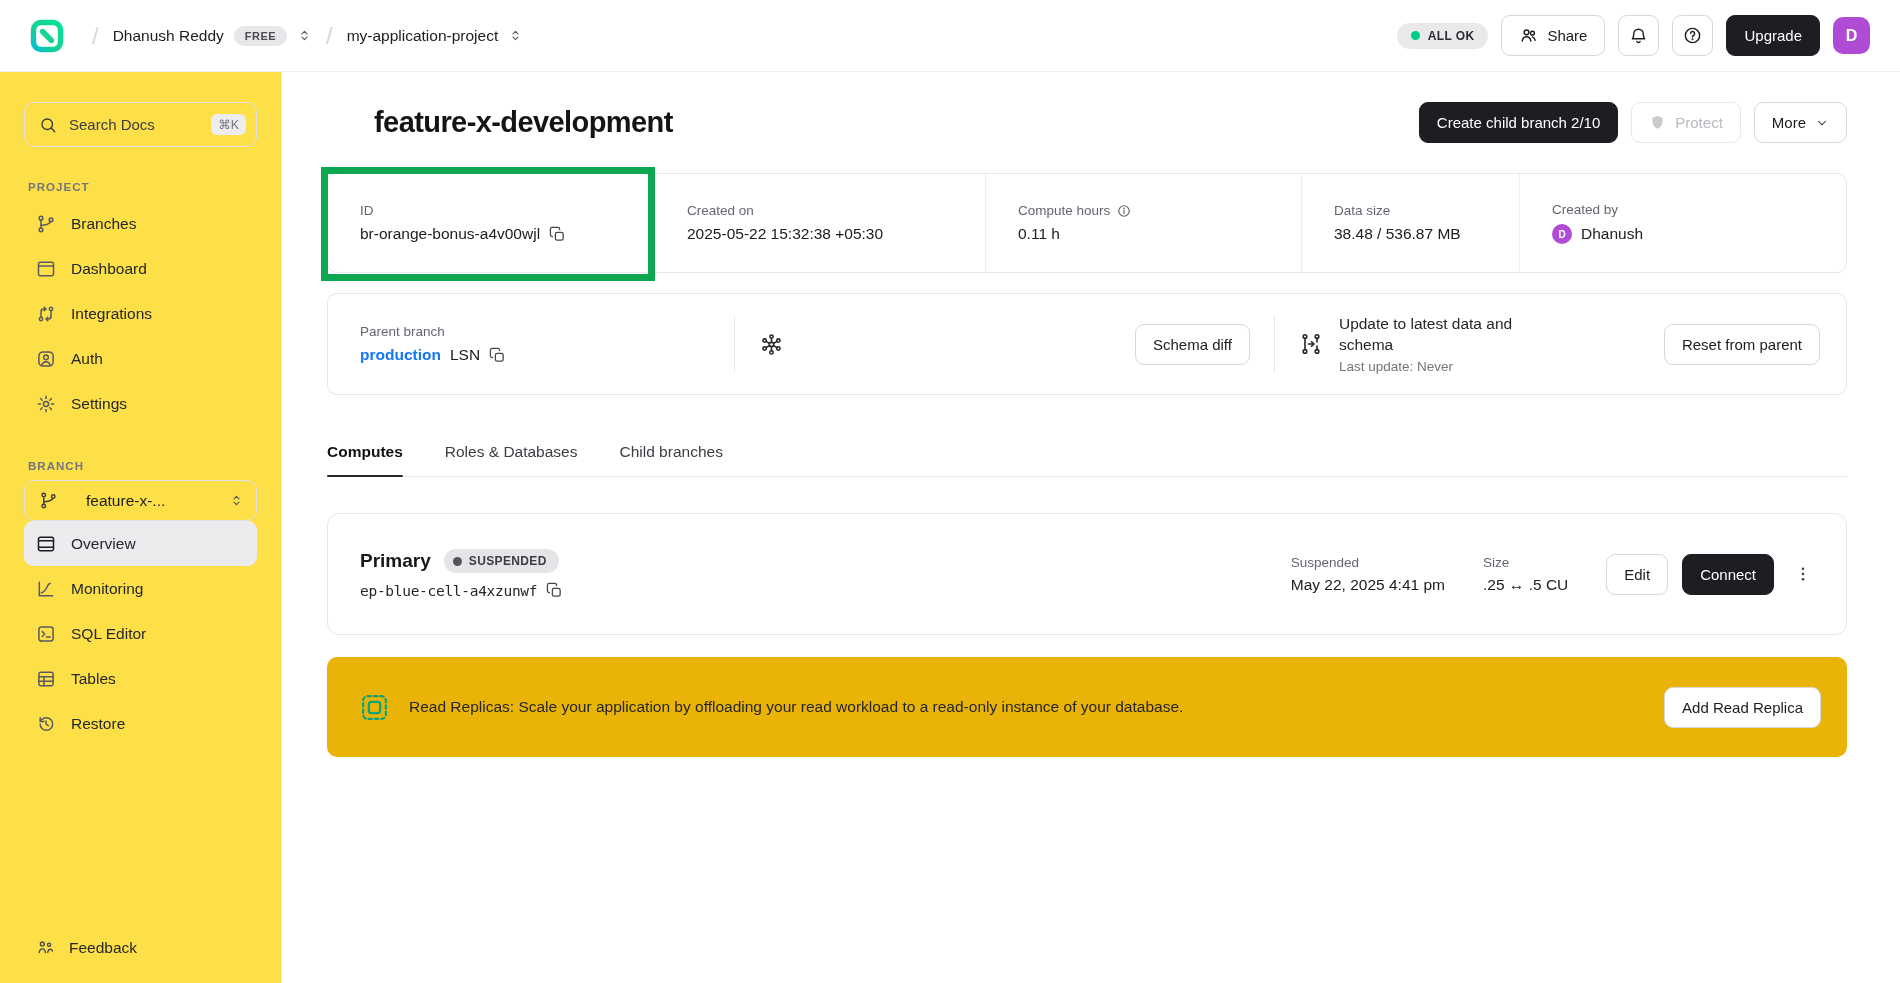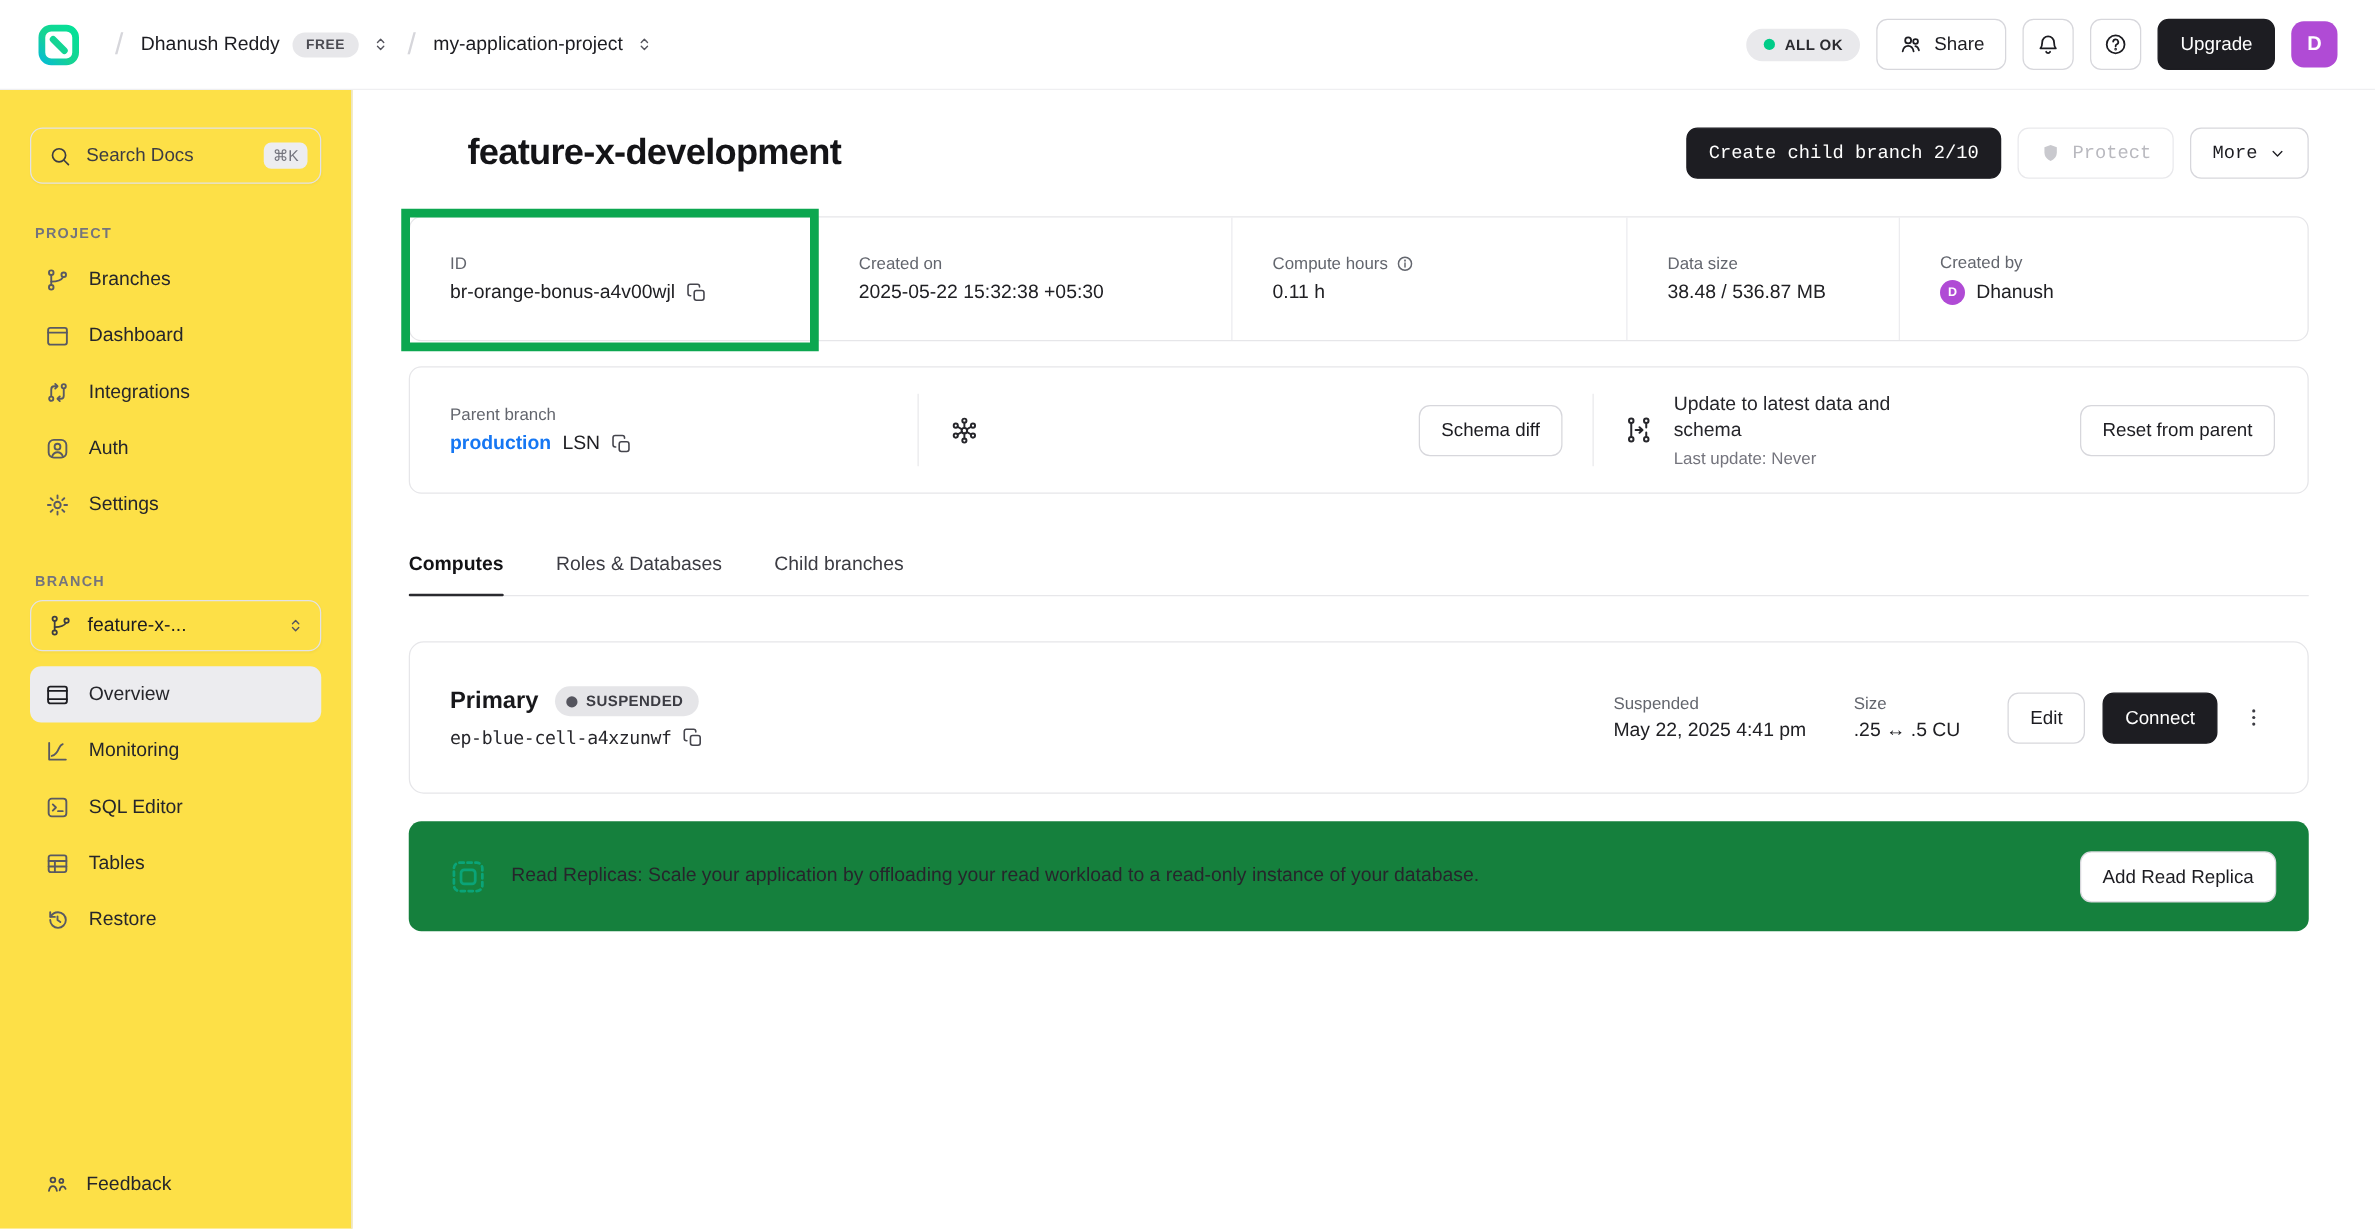--- a/index.html
+++ b/index.html
@@ -33,29 +33,29 @@
 
   
   .searchbox { display:flex; align-items:center; gap:12px; height:45px; border:1px solid #e2e2e6; border-radius:10px; padding:0 10px 0 14px; cursor:pointer; box-shadow:0 1px 2px rgba(0,0,0,.03); color:#3c3c43; }
   .searchbox .label { font-size:15px; font-weight:500; flex:1; }
   .kbd { background:#ededf0; border-radius:6px; padding:3px 7px; font-size:12.5px; color:#74747d; }
   .side-section { margin:34px 0 8px 4px; font-size:11.5px; font-weight:700; letter-spacing:.09em; color:#74747d; }
   .side-item { display:flex; align-items:center; gap:15px; height:45px; padding:0 12px; border-radius:9px; font-size:15.5px; color:#26262b; cursor:pointer; }
   .side-item .icn { color:#595962; }
   .side-item.active { background:#ececef; font-weight:500; }
   .side-item.active .icn { color:#1c1c21; }
-  .branch-select { display:flex; align-items:center; gap:12px; height:41px; border:1px solid #e2e2e6; border-radius:10px; padding:0 12px 0 14px; margin-bottom:12px; cursor:pointer; box-shadow:0 1px 2px rgba(0,0,0,.03); }
+  .branch-select { display:flex; align-items:center; gap:28px; height:41px; border:1px solid #e2e2e6; border-radius:10px; padding:0 12px 0 14px; cursor:pointer; box-shadow:0 1px 2px rgba(0,0,0,.03); }
   .branch-select .label { flex:1; font-size:15.5px; font-weight:500; color:#1c1c21; }
   .feedback { position:absolute; bottom:26px; left:36px; display:flex; align-items:center; gap:14px; font-size:15.5px; color:#26262b; cursor:pointer; }
   .feedback .icn { color:#4a4a52; }
 
   
   .page-head { display:flex; align-items:center; justify-content:space-between; margin-bottom:30px;margin-left:47px; }
   .page-title { font-size:29px; font-weight:700; letter-spacing:-.02em; color:#141417; }
-  .page-actions { display:flex; align-items:center; gap:13px;font-family:Liberation Mono, monospace; }
+  .page-actions { display:flex; align-items:center; gap:13px; }
   .btn-disabled { color:#b9b9bf; border-color:#e9e9ec; cursor:default; }
   .btn-disabled .icn { color:#c7c7cd; }
 
   
   .card { border:1px solid #e6e6e9; border-radius:10px; background:#fff; }
   .info-card { display:flex; height:100px; position:relative; margin-bottom:20px; }
   .info-cell { display:flex; flex-direction:column; justify-content:center; padding-left:32px; flex-shrink:0; }
   .info-cell + .info-cell { border-left:1px solid #ececef; }
   .cell-label { font-size:13.5px; color:#63666e; margin-bottom:7px; display:flex; align-items:center; gap:7px; }
   .cell-value { font-size:15.5px; color:#202024; display:flex; align-items:center; gap:9px; }
@@ -88,21 +88,21 @@
   .compute-name { font-size:19px; font-weight:700; color:#18181b; }
   .badge { display:flex; align-items:center; gap:7px; background:#e5e5e8; border-radius:999px; padding:5px 12px 5px 9px; font-size:12px; font-weight:700; letter-spacing:.03em; color:#3c3c43; }
   .badge .dot { background:#55555e; }
   .endpoint { display:flex; align-items:center; gap:9px; font-family:"DejaVu Sans Mono", monospace; font-size:14.5px; color:#26262b; letter-spacing:-.02em; }
   .compute-right { margin-left:auto; display:flex; align-items:center; gap:38px; }
   .stat .cell-label { margin-bottom:6px; }
   .compute-btns { display:flex; align-items:center; gap:14px; }
   .kebab { width:30px; height:41px; display:flex; align-items:center; justify-content:center; color:#3c3c43; cursor:pointer; }
 
   
-  .banner { display:flex; align-items:center; gap:19px; background:#15803d; border-radius:10px; height:88px; padding:0 26px 0 32px; }
+  .banner { display:flex; align-items:center; gap:19px; background:#eab308; border-radius:10px; height:100px; padding:0 26px 0 32px; }
   .banner .chip { color:#0AA478; flex-shrink:0; }
   .banner-text { flex:1; font-size:15.5px; color:#26262b; }
 </style>
 </head>
 <body>
 
 <div class="header">
   <span class="logo">
     <svg viewBox="0 0 34 34">
       <defs>

